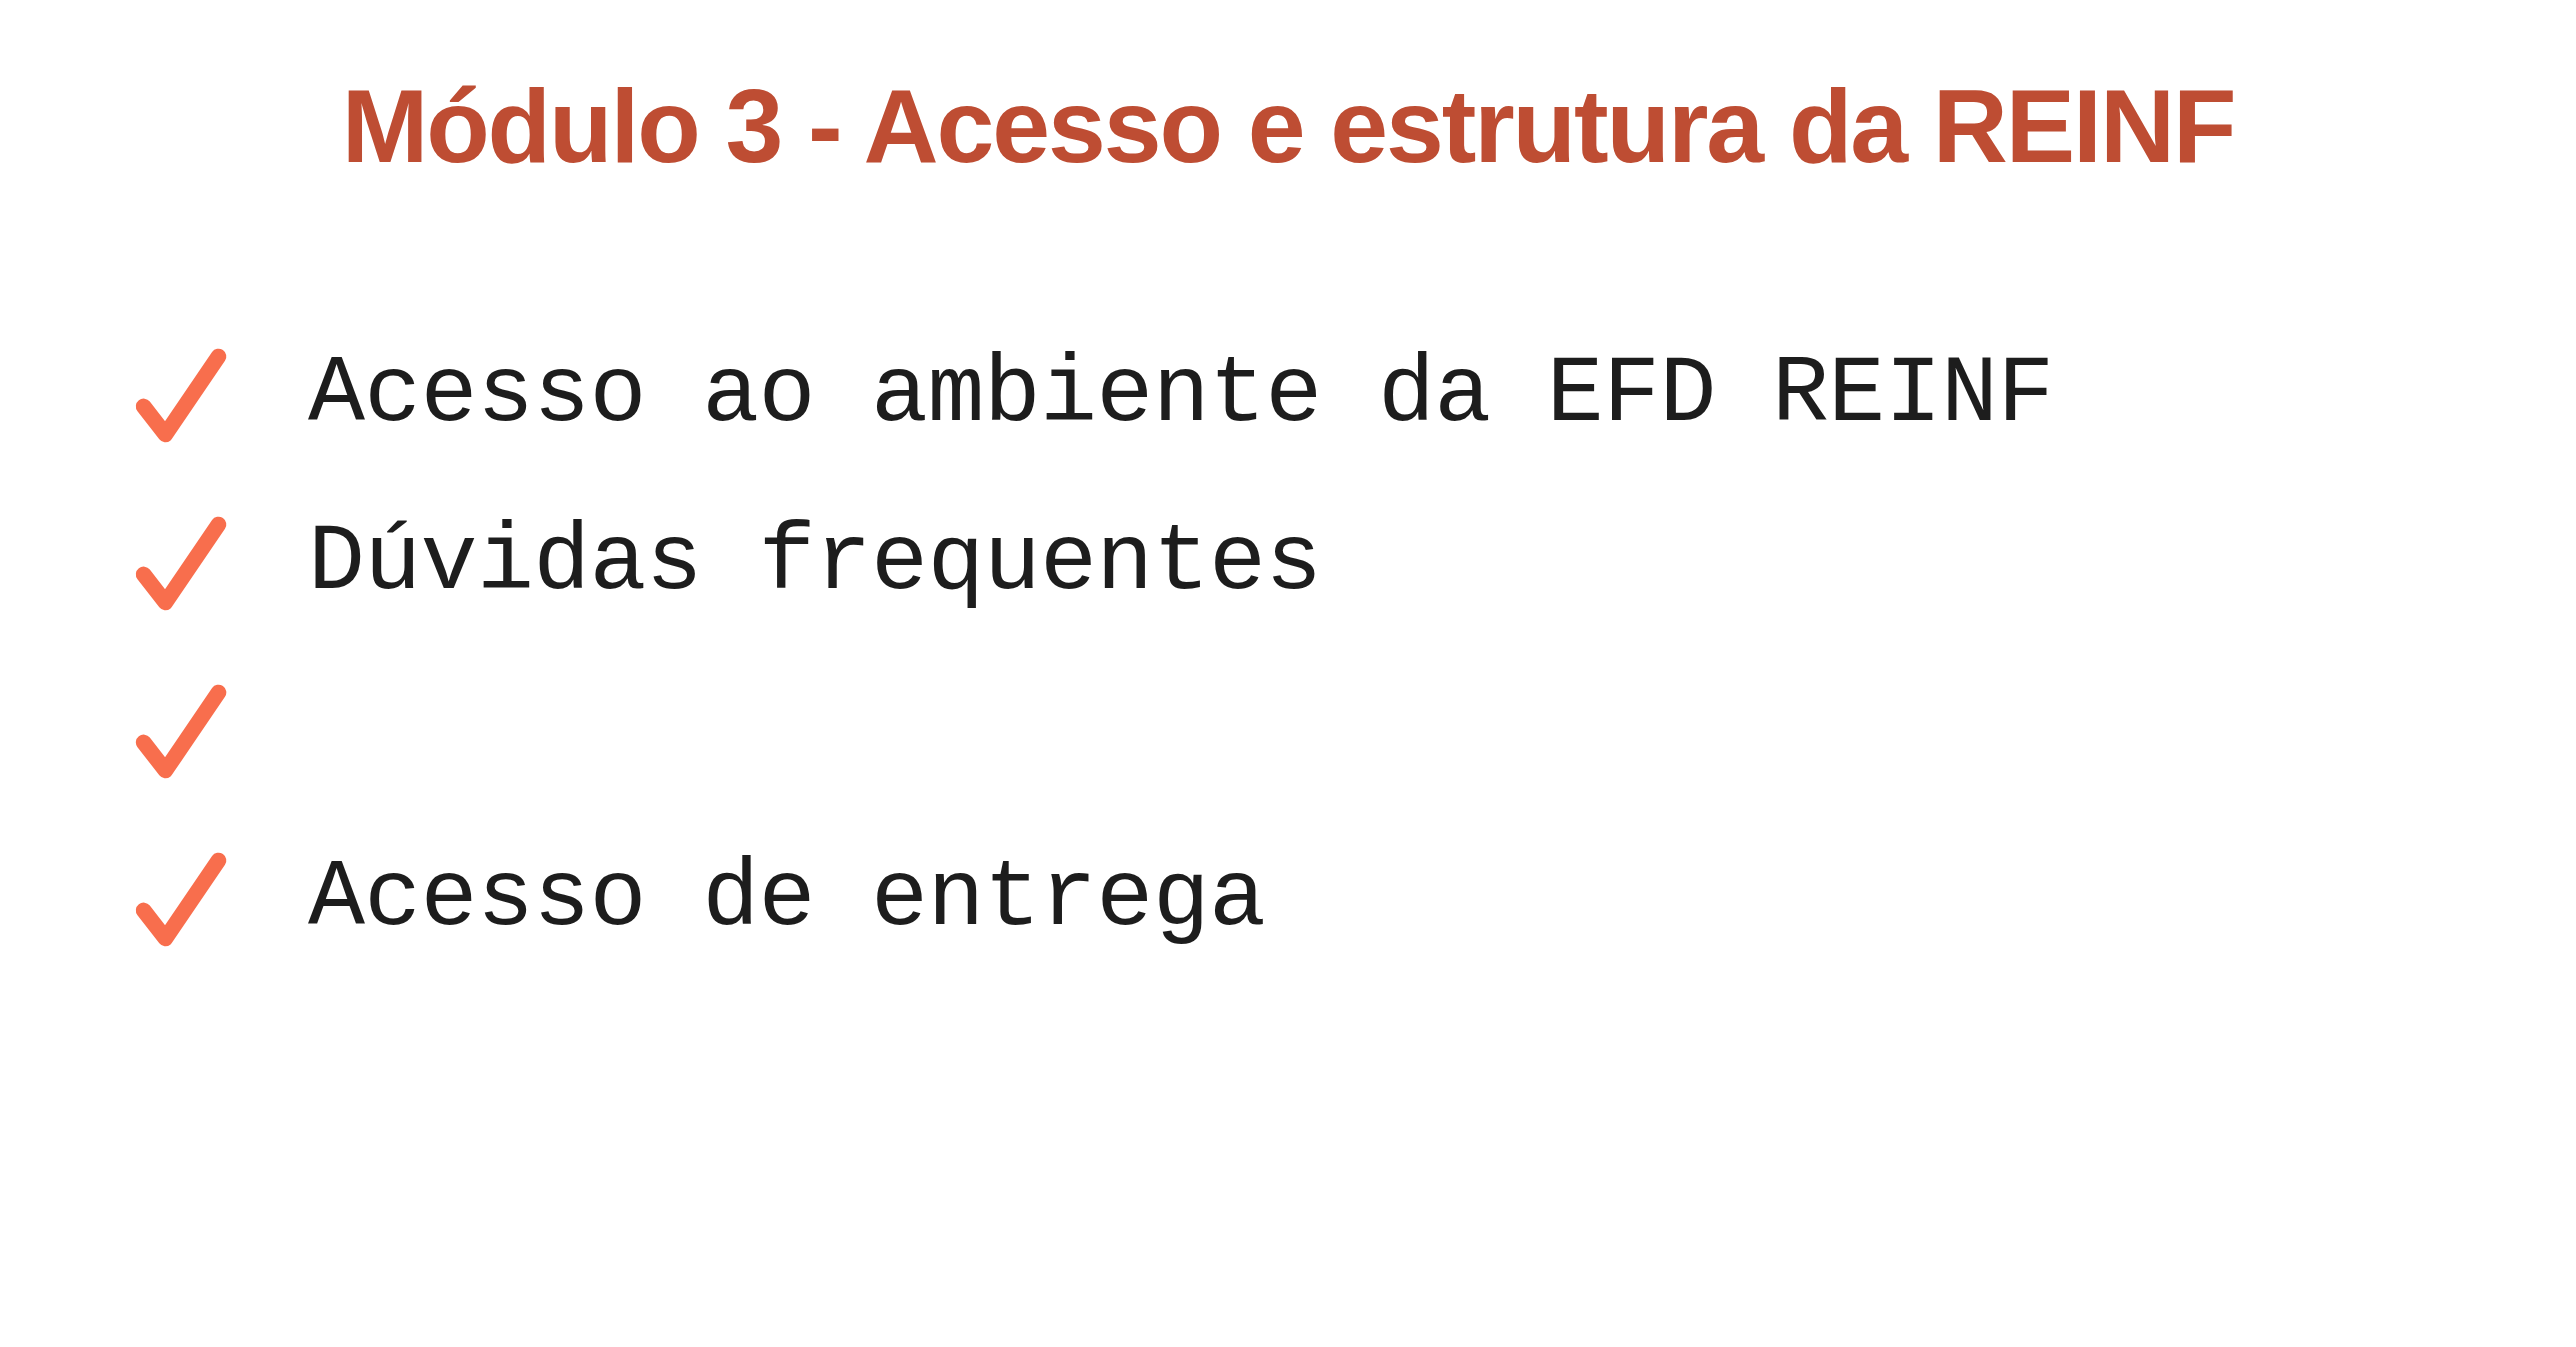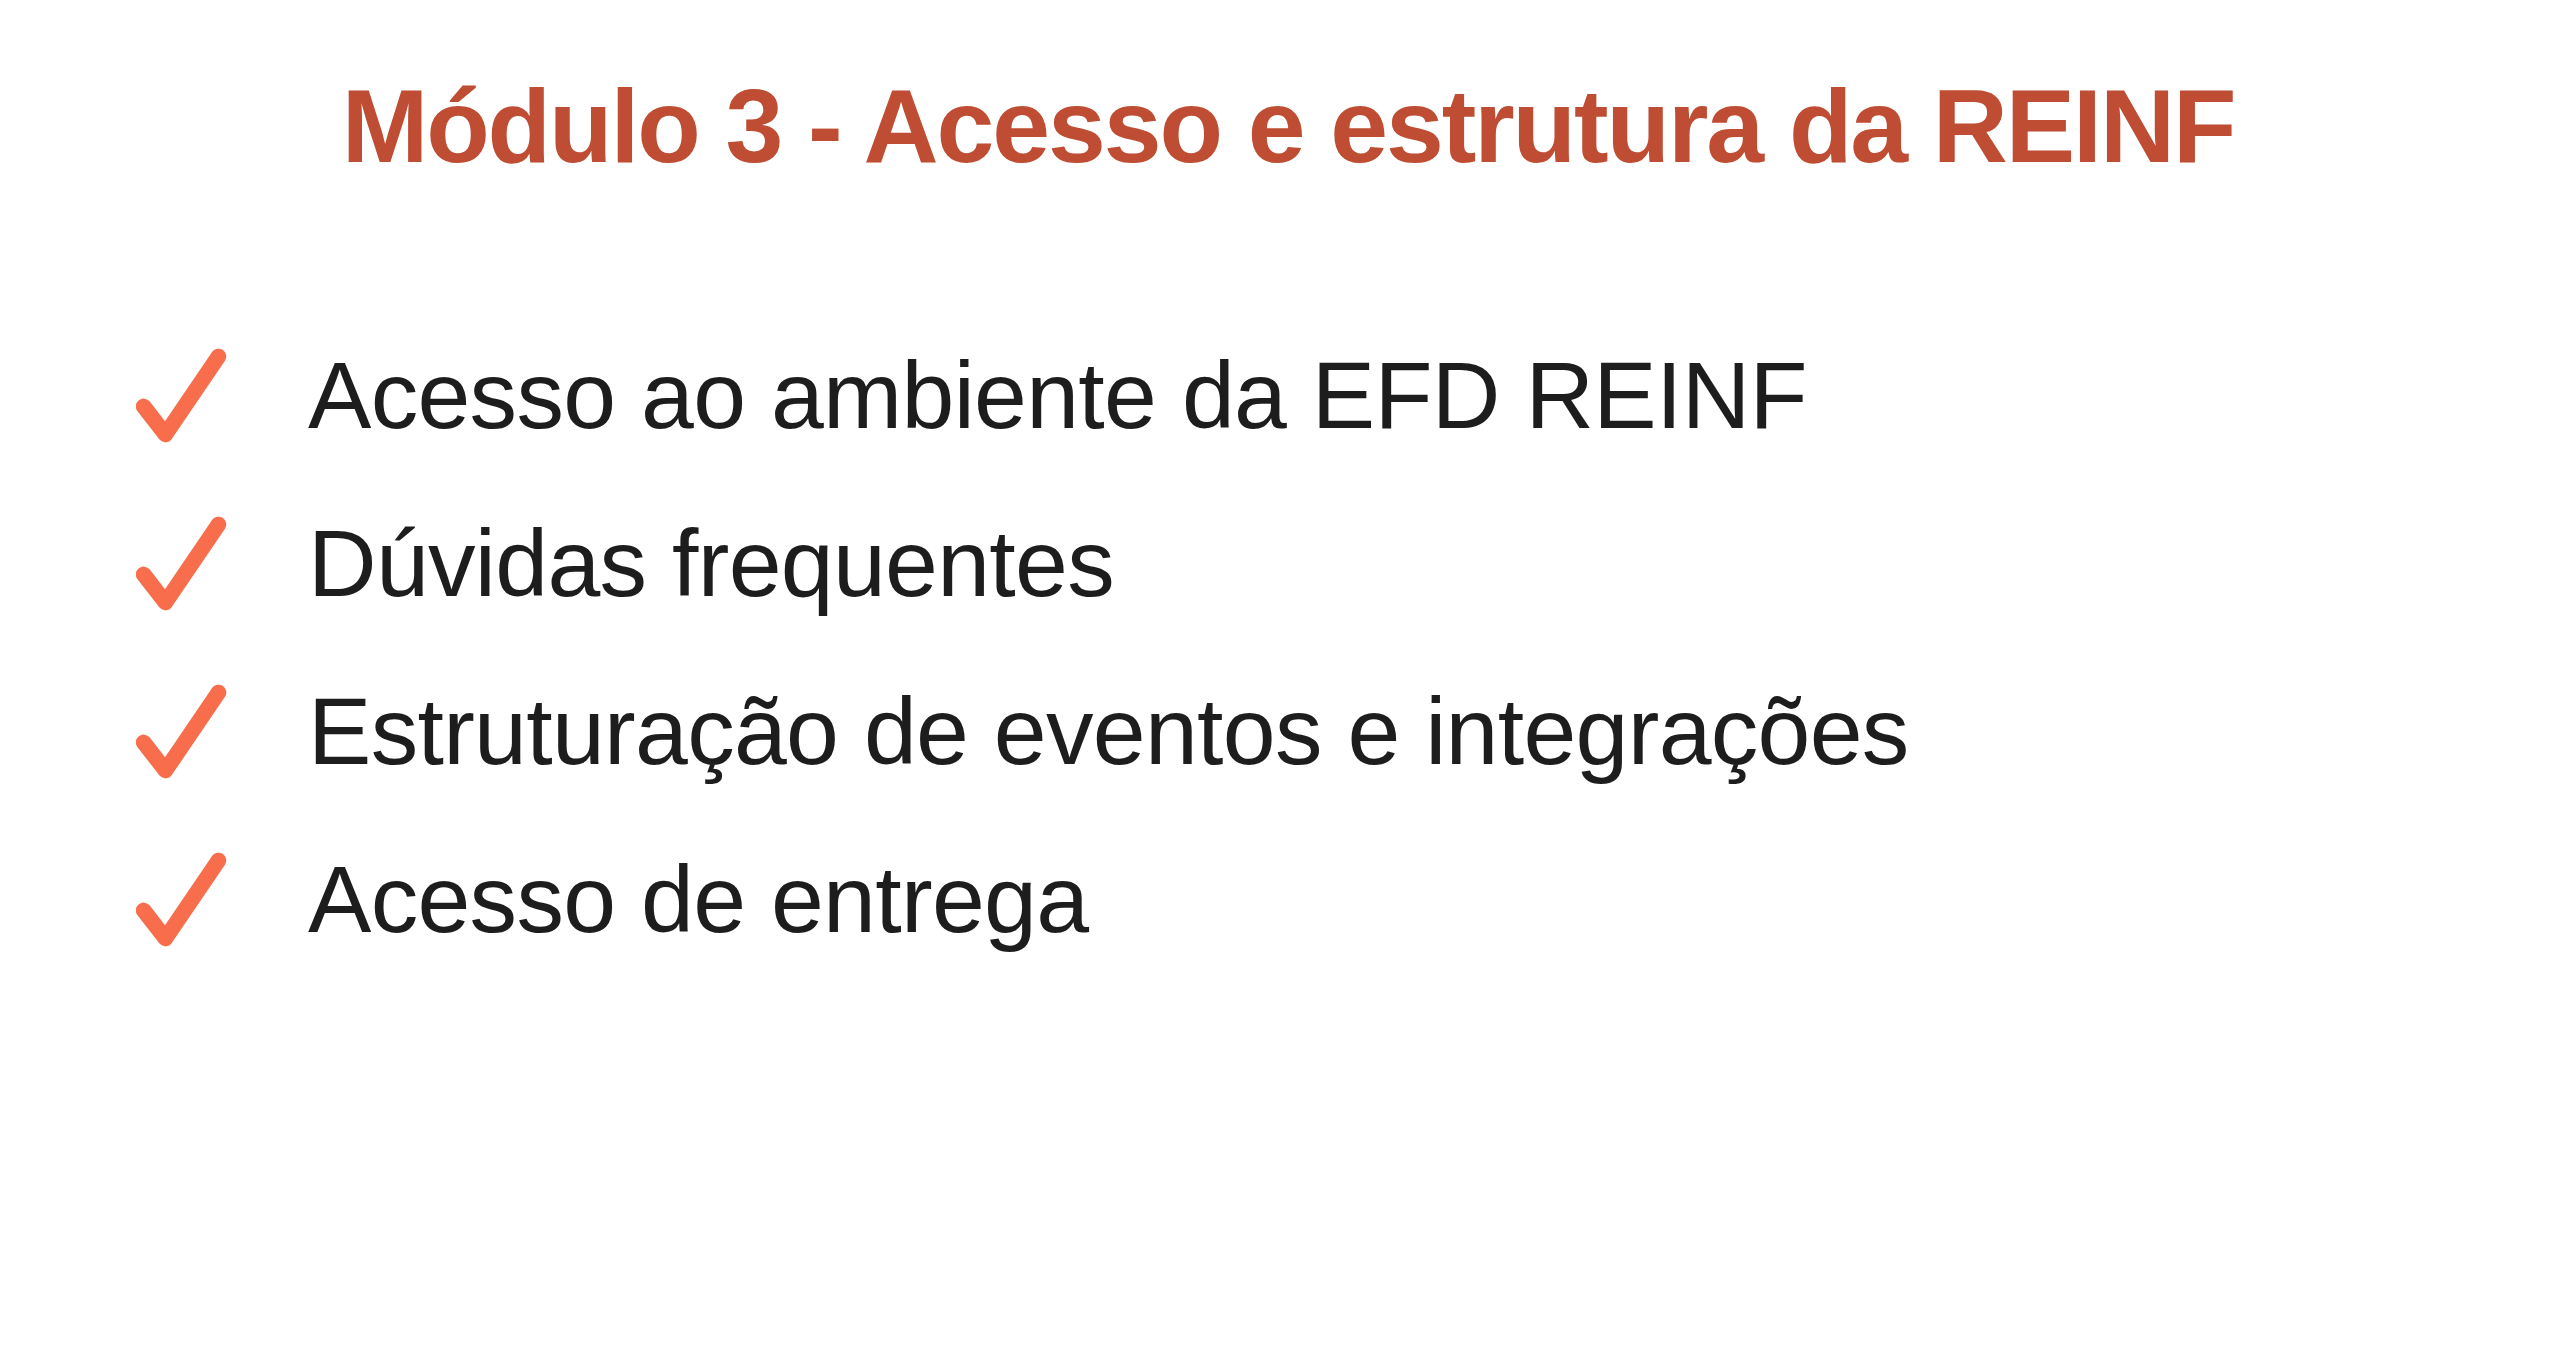--- a/index.html
+++ b/index.html
@@ -32,20 +32,21 @@
     list-style: none;
     margin: 155px 0 0 0;
     padding: 0 0 0 127px;
   }
   .item {
     display: flex;
     align-items: center;
     gap: 77px;
     margin-bottom: 64px;
     height: 104px;
+    font-family: Liberation Mono, monospace;
   }
   .check {
     width: 104px;
     height: 104px;
     flex: 0 0 104px;
     display: inline-block;
   }
   .check svg {
     width: 100%;
     height: 100%;
@@ -80,21 +81,20 @@
           </svg>
         </span>
         <span class="label" style="color: rgb(29, 29, 29);">Dúvidas frequentes</span>
       </li>
       <li class="item">
         <span class="check">
           <svg viewBox="0 0 100 100" aria-hidden="true">
             <path d="M16 60 L37 87 L88 12" fill="none" stroke="#F86E4D" stroke-width="15" stroke-linecap="round" stroke-linejoin="round"></path>
           </svg>
         </span>
-        <span class="label" style="color: rgb(29, 29, 29);">Estruturação de eventos e integrações</span>
       </li>
       <li class="item">
         <span class="check">
           <svg viewBox="0 0 100 100" aria-hidden="true">
             <path d="M16 60 L37 87 L88 12" fill="none" stroke="#F86E4D" stroke-width="15" stroke-linecap="round" stroke-linejoin="round"></path>
           </svg>
         </span>
         <span class="label" style="color: rgb(29, 29, 29);">Acesso de entrega</span>
       </li>
     </ul>

